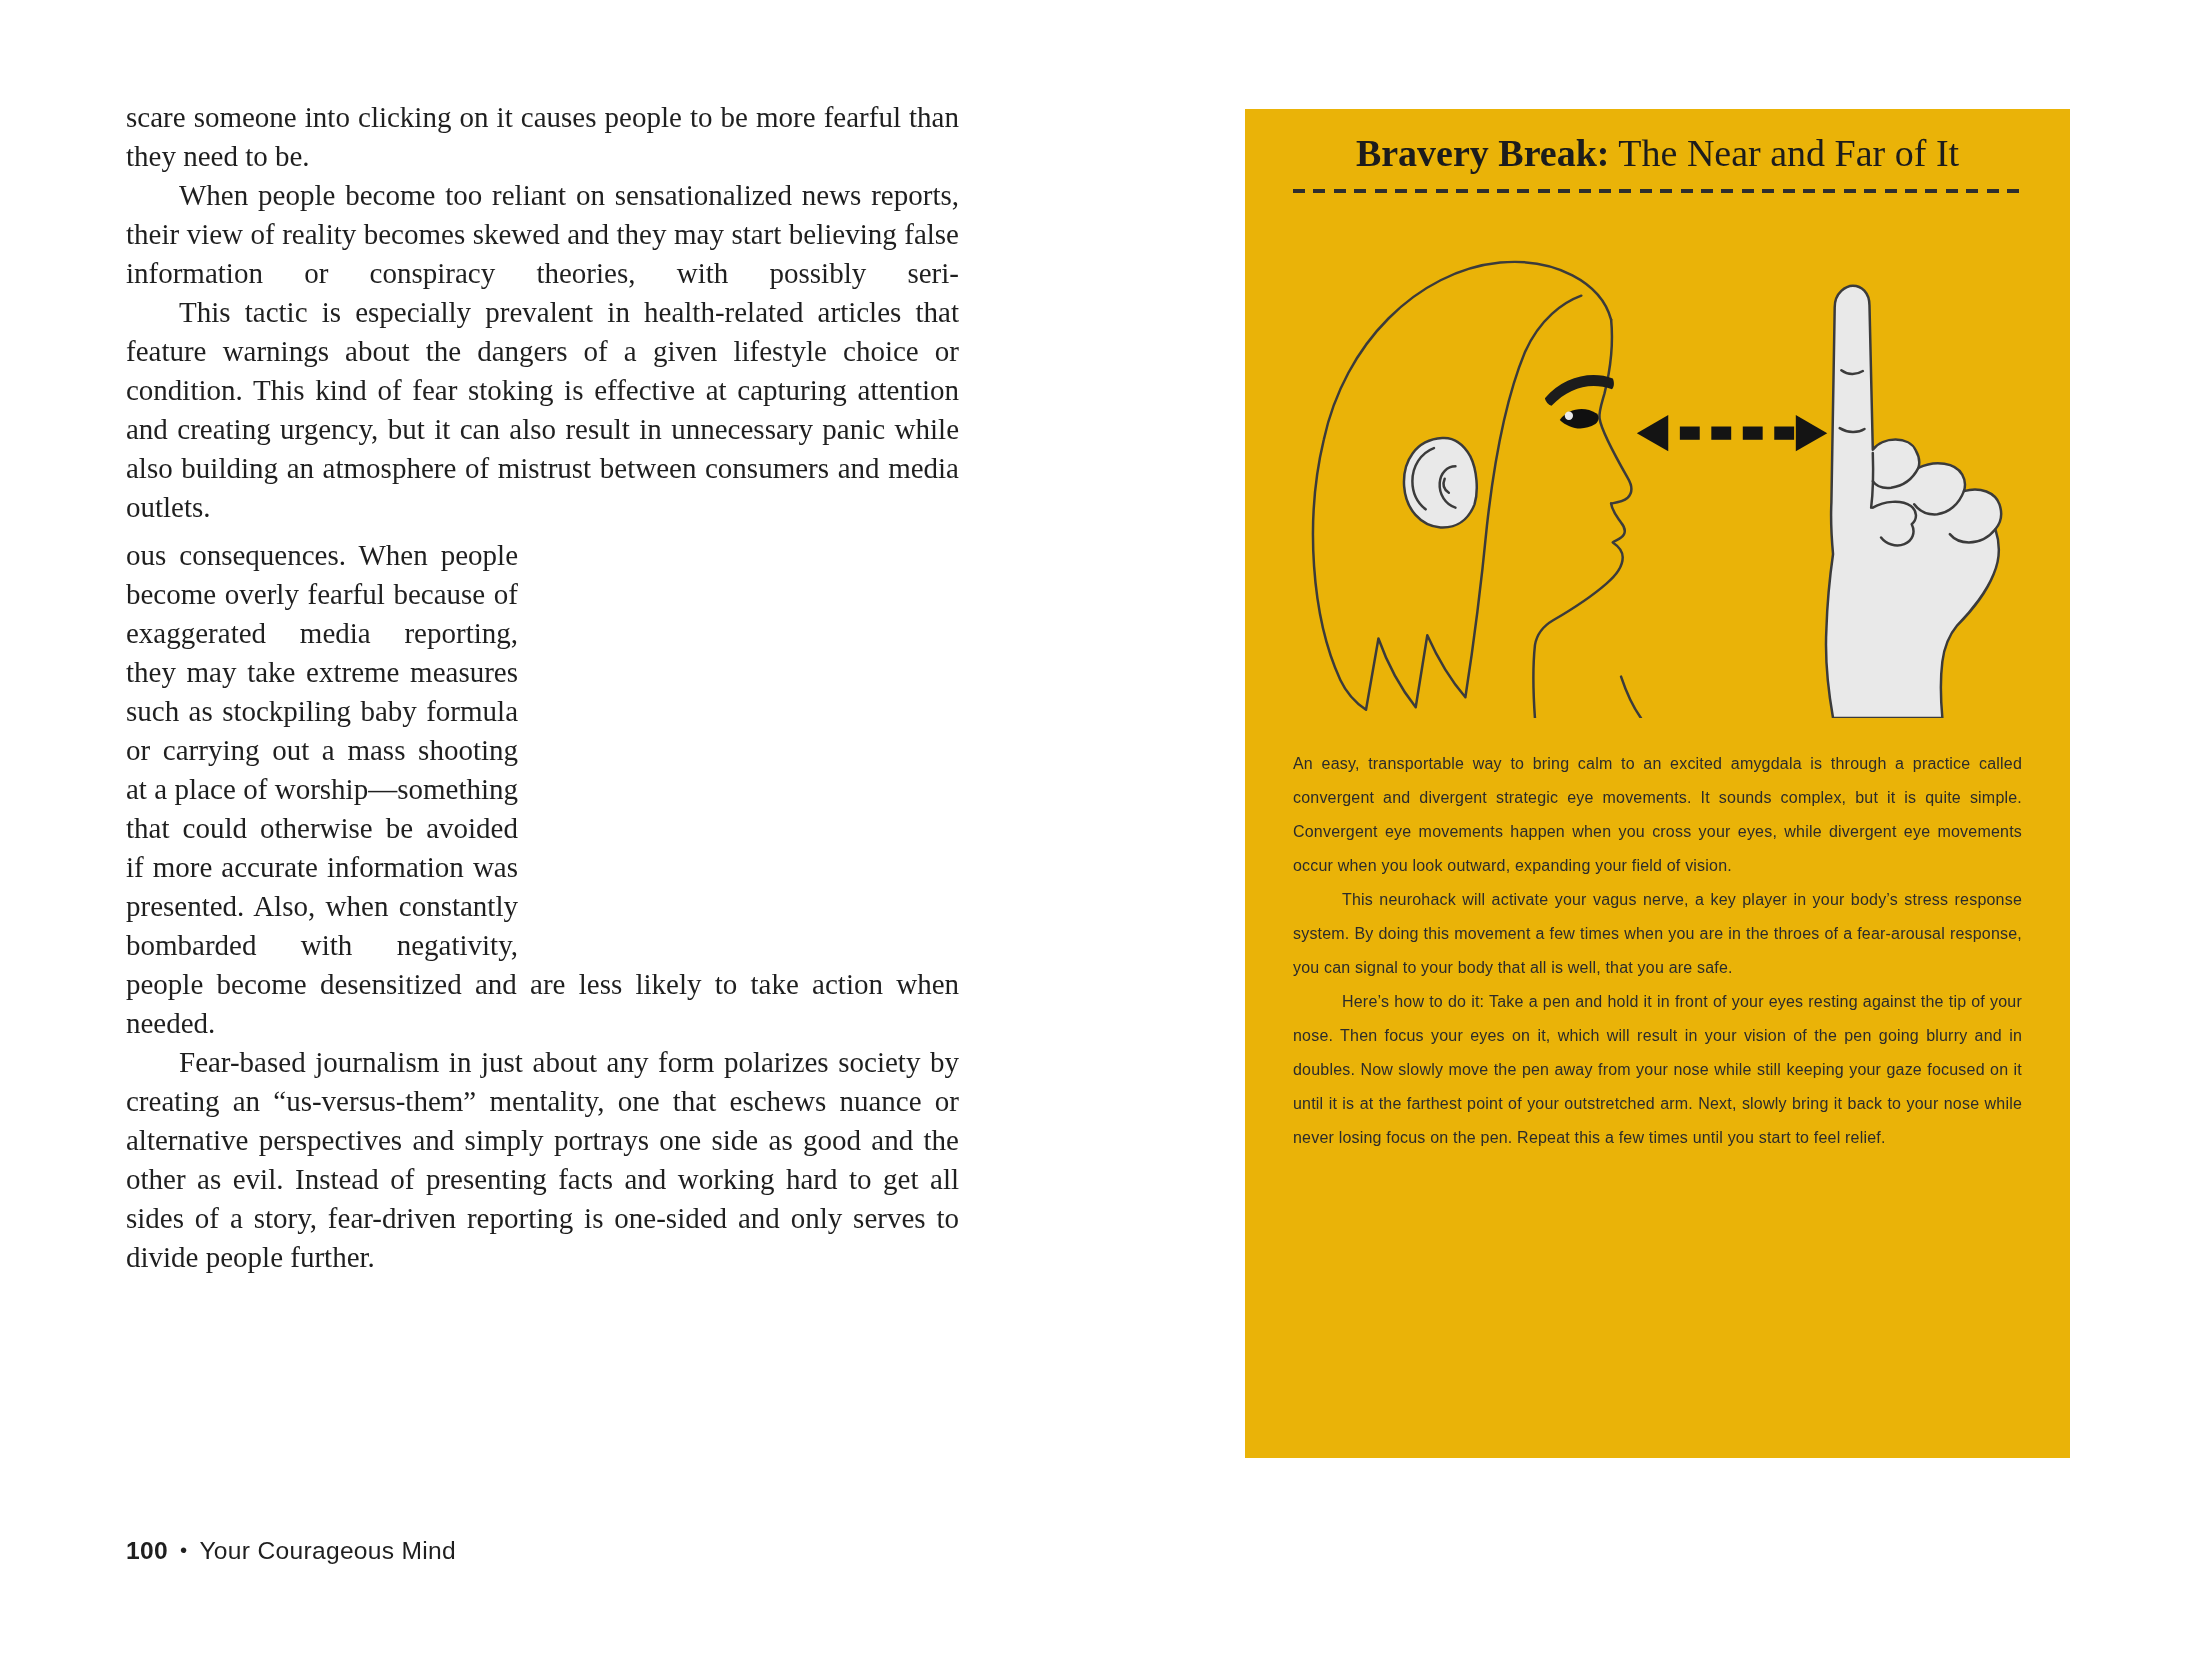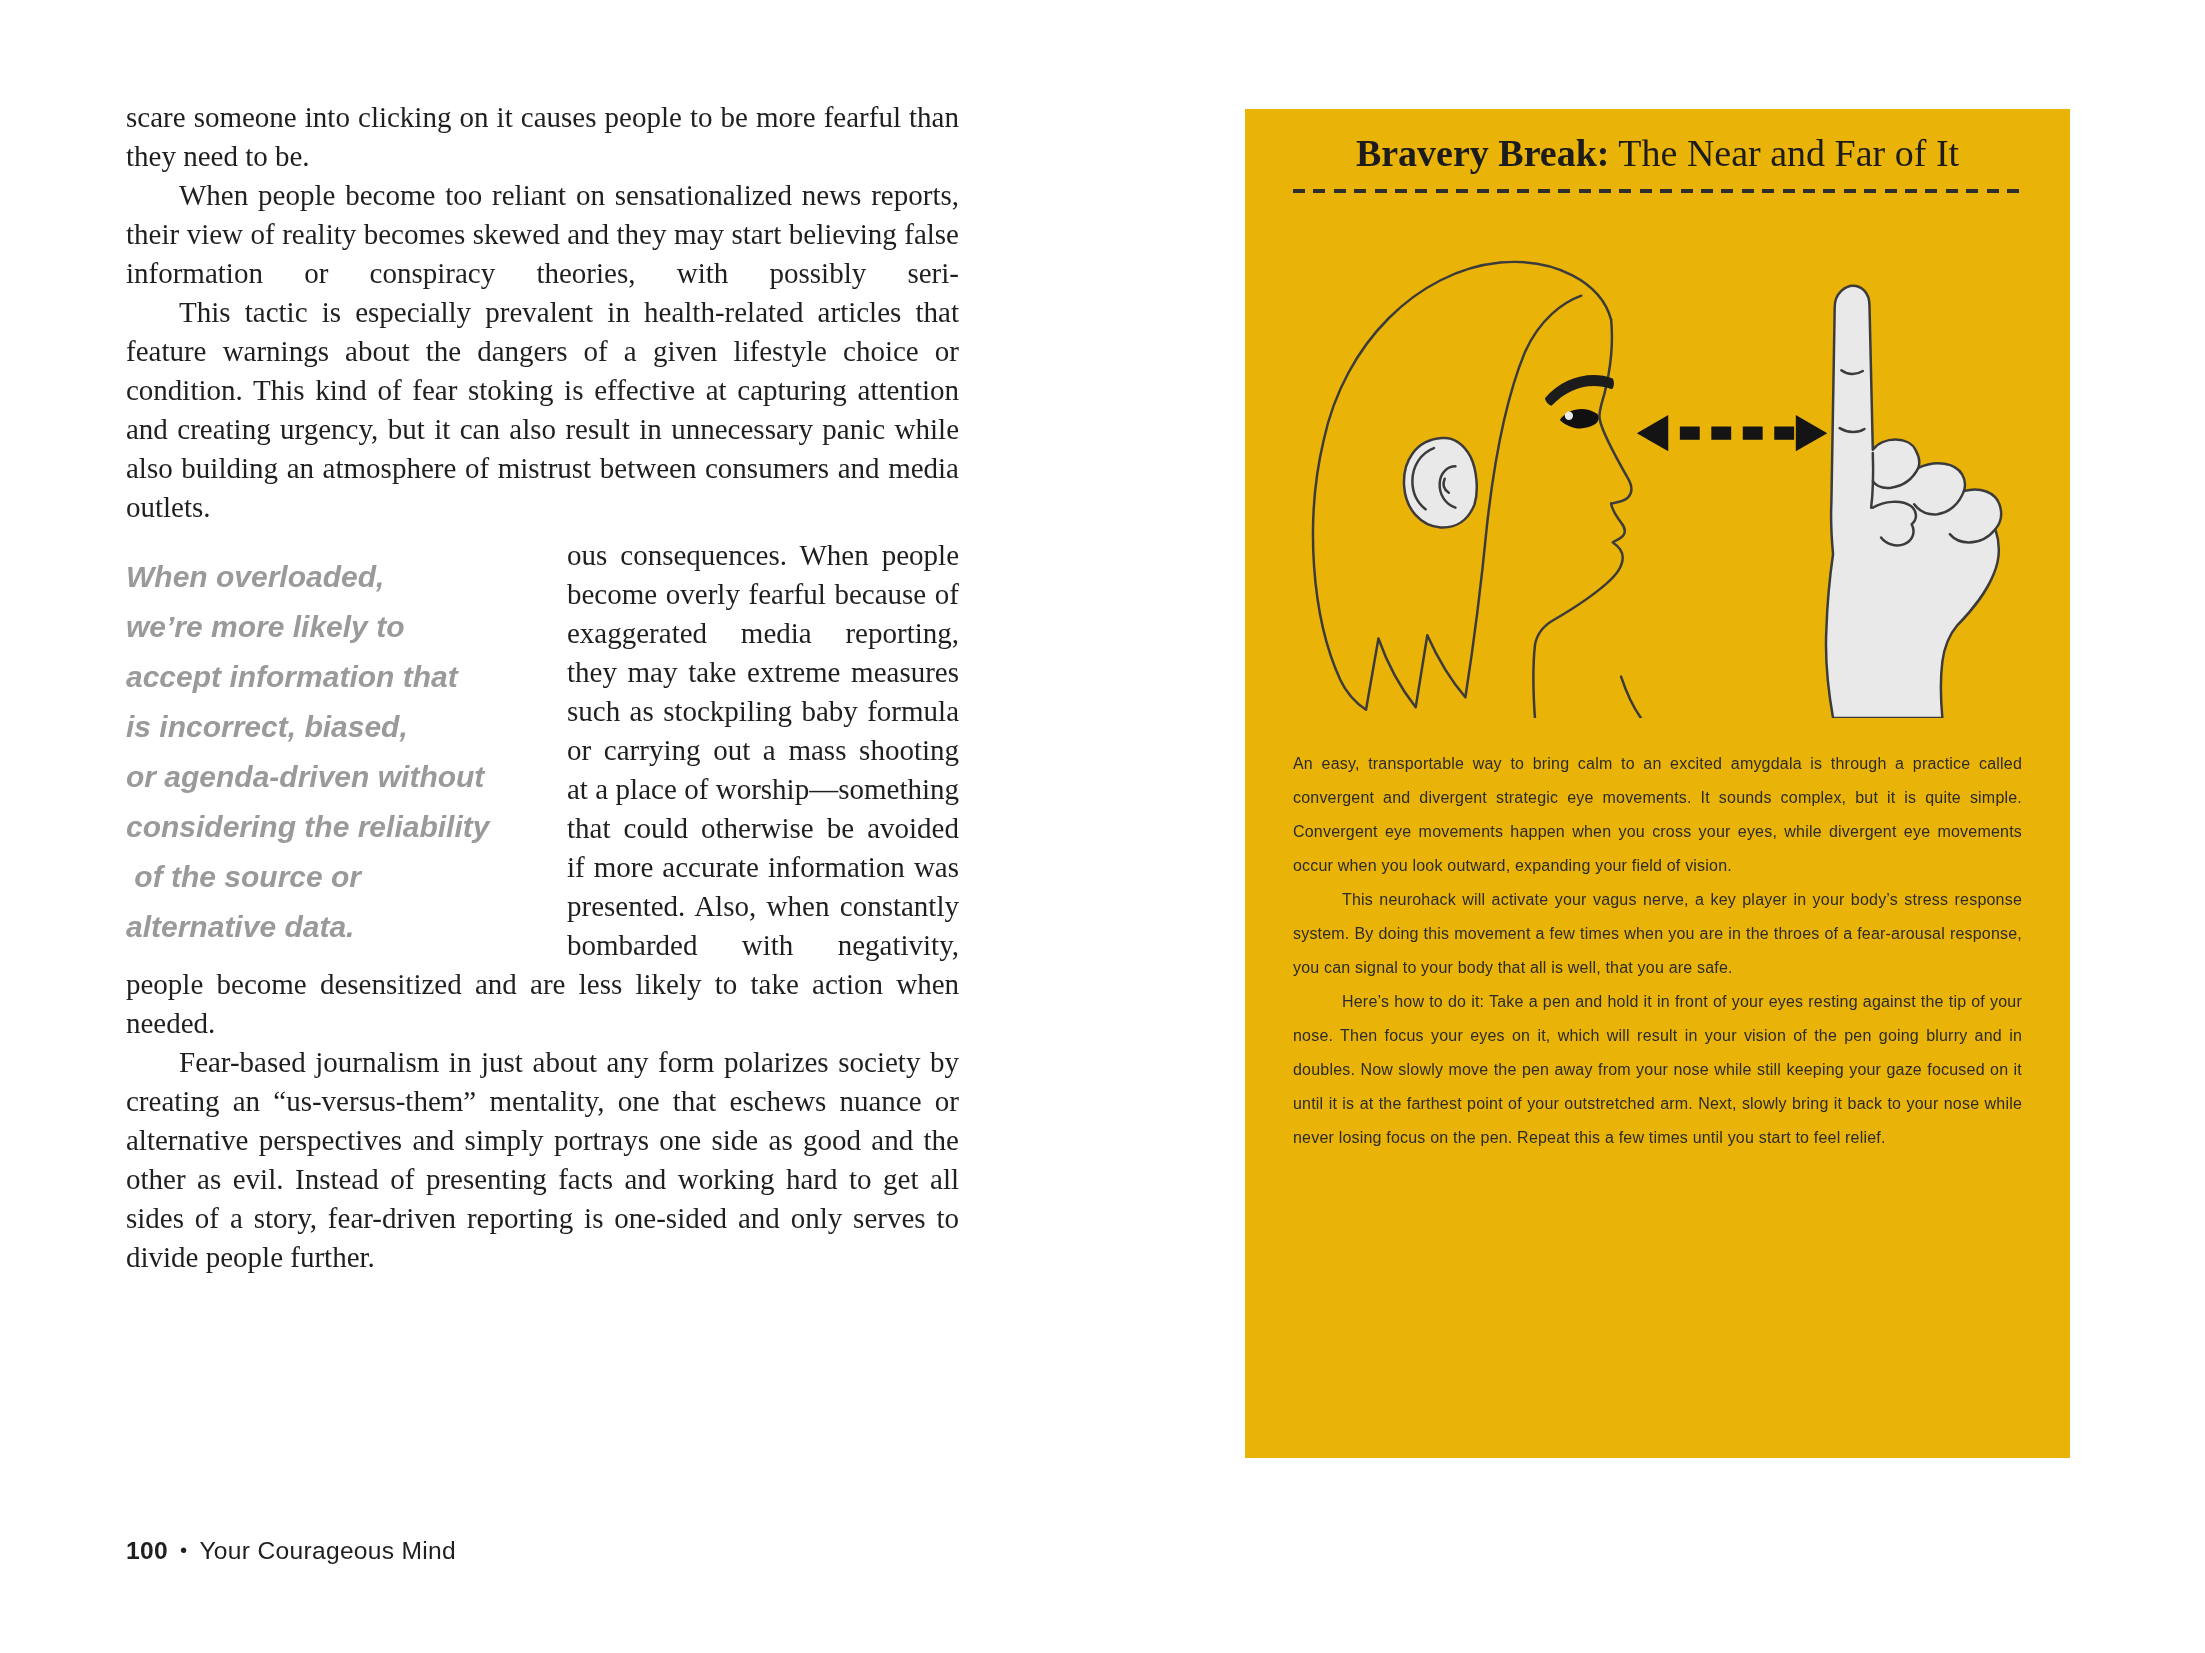--- a/index.html
+++ b/index.html
@@ -75,28 +75,20 @@
 </head>
 <body>
 
 <div class="sheet">
 
   <div class="left-page">
     <p>scare someone into clicking on it causes people to be more fearful than they need to be.</p>
     <p class="indent justify-last">When people become too reliant on sensationalized news reports, their view of reality becomes skewed and they may start believing false information or conspiracy theories, with possibly seri-</p>
     <p class="indent">This tactic is especially prevalent in health-related articles that feature warnings about the dangers of a given lifestyle choice or condition. This kind of fear stoking is effective at capturing attention and creating urgency, but it can also result in unneces­sary panic while also building an atmosphere of mistrust between consumers and media outlets.</p>
     <div class="wrap-row">
-      <div class="pull-quote">When overloaded,
-we’re more likely to
-accept information that
-is incorrect, biased,
-or agenda-driven without
-considering the reliability
- of the source or
-alternative data.</div>
       <div class="narrow-col">ous consequences. When people become overly fearful because of exaggerated media report­ing, they may take extreme measures such as stockpiling baby formula or carrying out a mass shooting at a place of worship—something that could otherwise be avoided if more accurate information was pre­sented. Also, when constantly bombarded with negativity,</div>
     </div>
     <p>people become desensitized and are less likely to take action when needed.</p>
     <p class="indent">Fear-based journalism in just about any form polarizes society by creating an “us-versus-them” mentality, one that eschews nuance or alternative perspectives and simply portrays one side as good and the other as evil. Instead of presenting facts and working hard to get all sides of a story, fear-driven reporting is one-sided and only serves to divide people further.</p>
   </div>
 
   <div class="bravery-box">
     <div class="box-title">
       <span class="lead">Bravery Break:</span><span> The Near and Far of It</span>
     </div>

